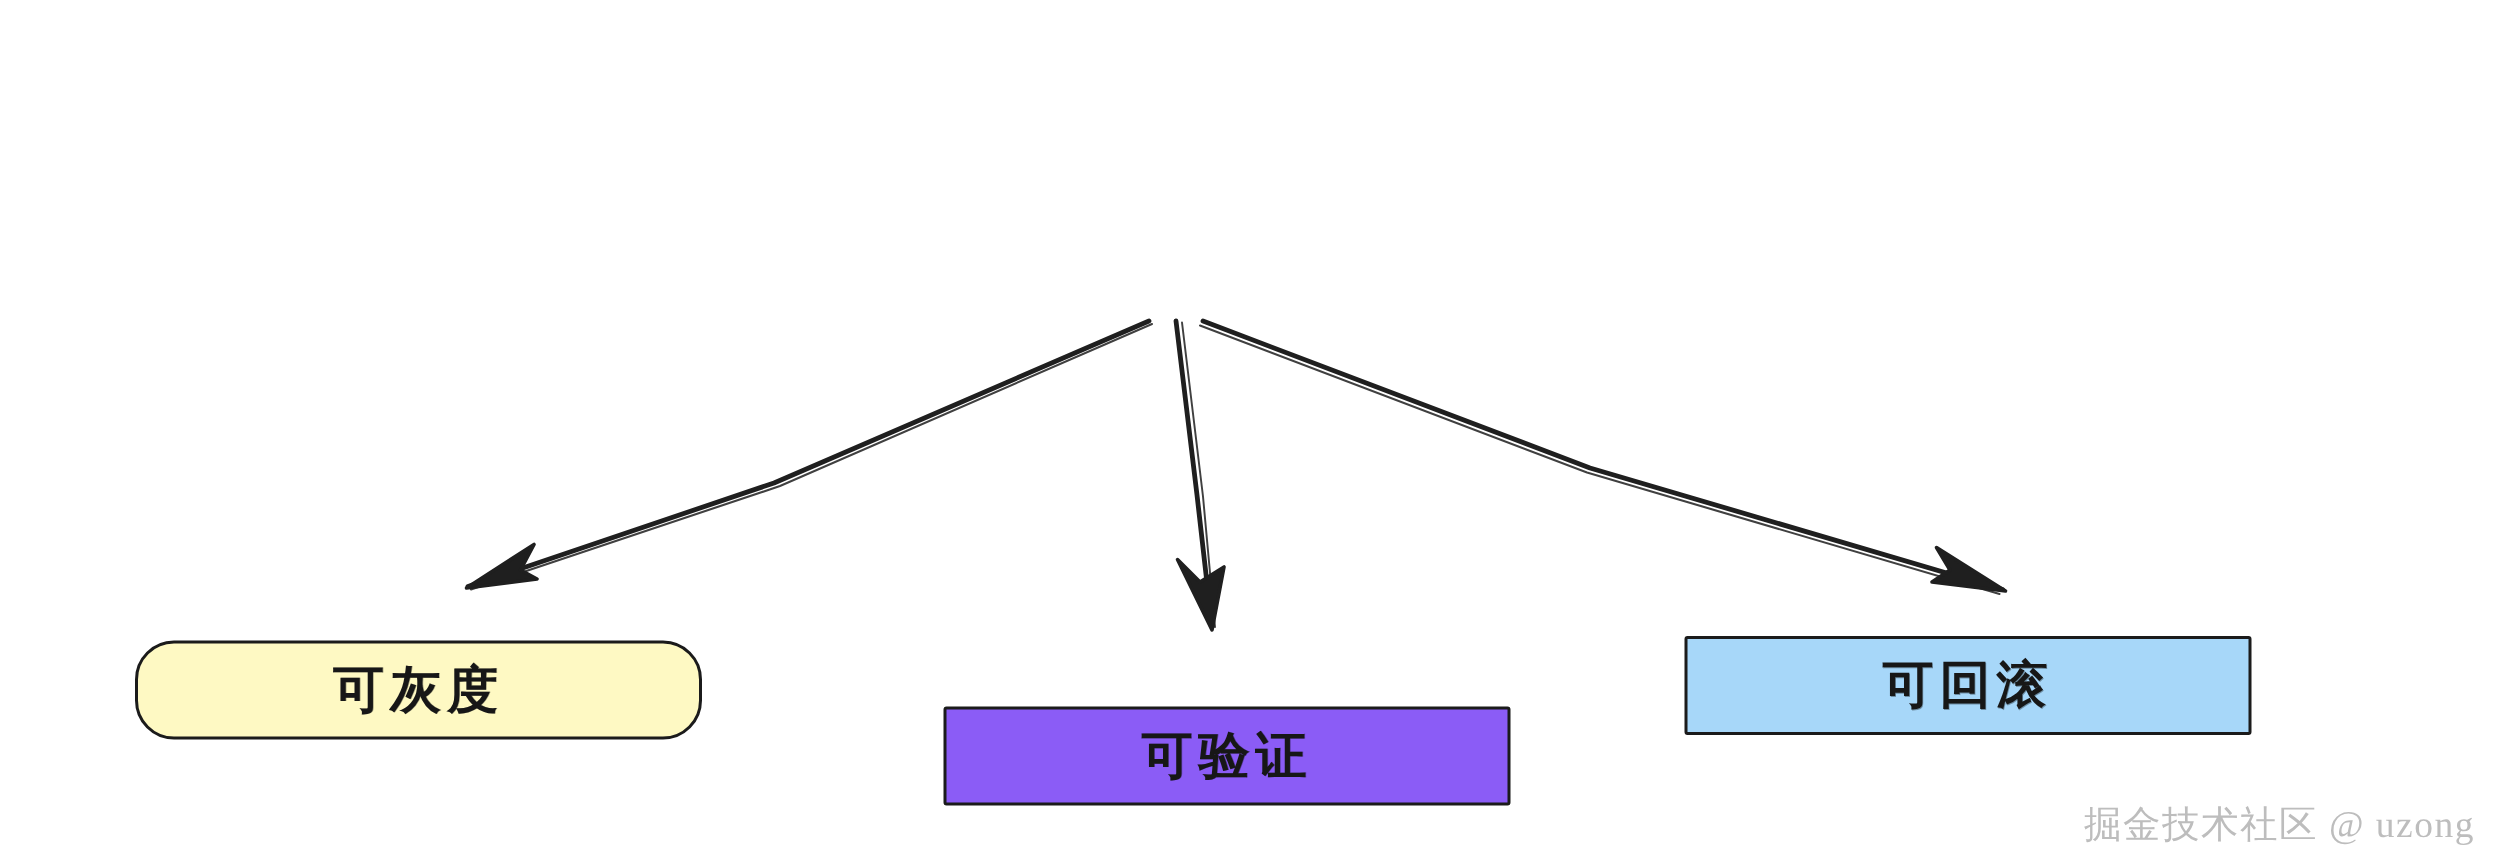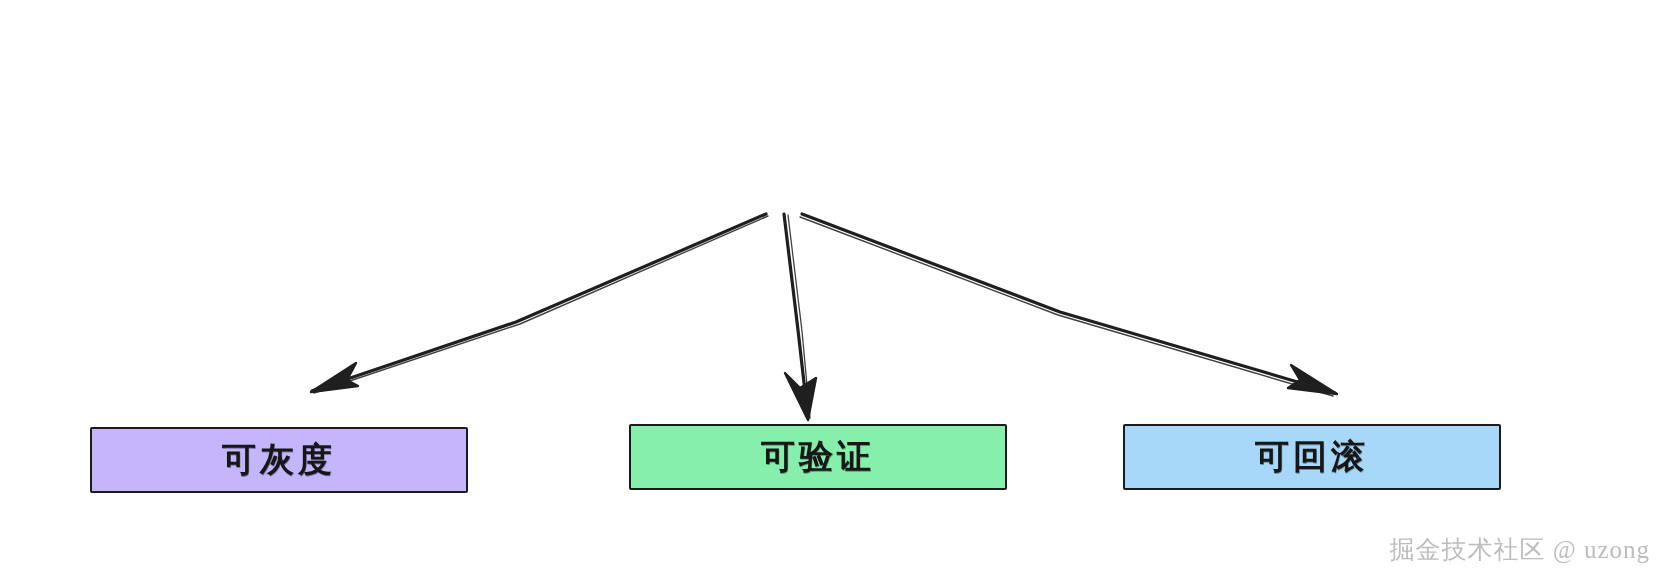--- a/index.html
+++ b/index.html
@@ -100,21 +100,21 @@
     </g>
 
     <g>
       <path d="M 802 214 L 1060 312 L 1335 393" fill="none" stroke="#1f1f1f" stroke-width="3.2" stroke-linecap="round" stroke-linejoin="round"></path>
       <path d="M 800 217 L 1058 315 L 1333 396" fill="none" stroke="#1f1f1f" stroke-width="1.4" stroke-linecap="round" stroke-linejoin="round" opacity="0.85"></path>
       <path d="M 1337 394 L 1288 388 L 1300 380 L 1291 365 L 1337 394 Z" fill="#1f1f1f" stroke="#1f1f1f" stroke-width="2.4" stroke-linejoin="round"></path>
     </g>
   </svg>
 
 
-  <div class="node node-leaf node-gray" style="background:#c4b5fd;">可灰度</div>
+  <div class="node node-leaf node-gray" style="background:#fef9c3;border-radius:26px;">可灰度</div>
 
-  <div class="node node-leaf node-verify" style="background:#86efac;">可验证</div>
+  <div class="node node-leaf node-verify" style="background:#8b5cf6;margin-top:47px;">可验证</div>
 
   <div class="node node-leaf node-rollback" style="background:#a7d7f9;">可回滚</div>
 
   <div class="watermark">掘金技术社区 @ uzong</div>
 
 </div>
 
 </body></html>

